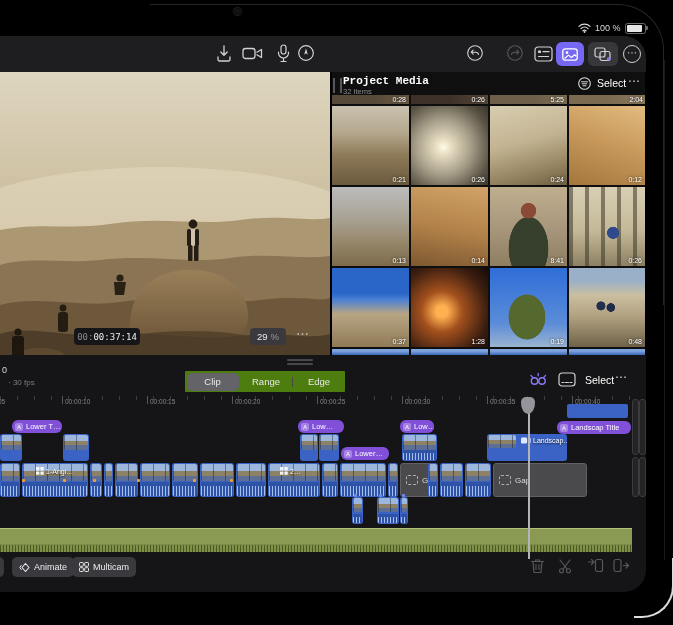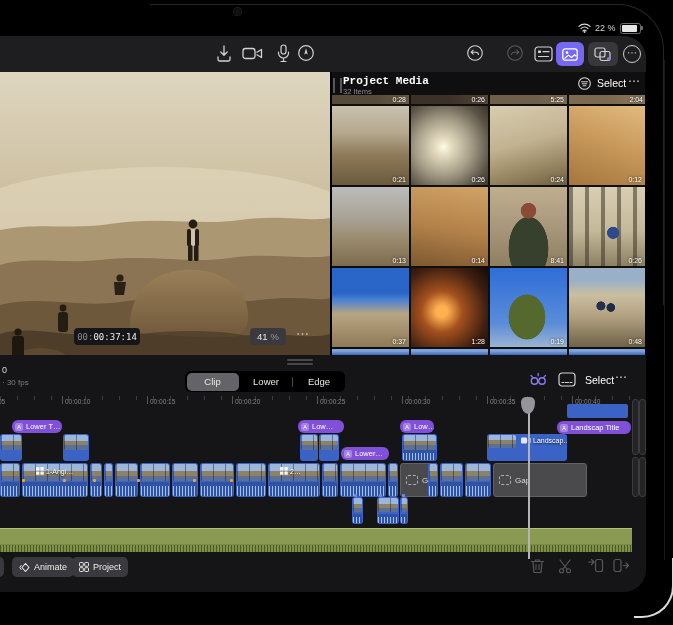--- a/index.html
+++ b/index.html
@@ -74,22 +74,22 @@
   .t32{background:radial-gradient(circle at 40% 55%,#ffb050 0 9%,#a4511e 32%,#3c1e10 72%,#140a06 100%);}
   .t33{background:radial-gradient(ellipse at 48% 62%,#55682e 0 32%,rgba(0,0,0,0) 33%),
         linear-gradient(180deg,#2f6ed8 0%,#5a8cd8 70%,#9bb4d0 100%);}
   .t34{background:radial-gradient(circle at 42% 48%,#22304e 0 7%,rgba(0,0,0,0) 8%),
         radial-gradient(circle at 55% 50%,#1e2c48 0 7%,rgba(0,0,0,0) 8%),
         linear-gradient(180deg,#9ab0c8 0 16%,#cabfa0 34%,#b0a080 62%,#6f6248 100%);}
   
   .tl{position:absolute;left:0;top:355px;width:646px;height:237px;background:#151517;border-radius:0 0 22px 0;overflow:hidden;}
   .grab{position:absolute;left:287px;width:26px;height:2px;border-radius:1px;background:#48484c;}
   .tl-info1{position:absolute;left:2px;top:10px;font-size:9px;color:#d8d8d8;}
-  .tl-info2{position:absolute;left:2px;top:23px;font-size:8px;color:#7c7c82;}
-  .seg{position:absolute;left:185px;top:16px;width:160px;height:21px;background:#000000;border-radius:6px;
+  .tl-info2{position:absolute;left:8px;top:23px;font-size:8px;color:#7c7c82;}
+  .seg{position:absolute;left:185px;top:16px;width:160px;height:21px;background:#4d7c0f;border-radius:1px;
        display:flex;align-items:center;font-size:9.5px;color:#e8e8e8;}
   .seg .s{flex:1;text-align:center;position:relative;z-index:1;}
   .seg .sel{background:#636368;border-radius:5px;margin:1.5px;height:18px;line-height:18px;}
   .seg .div{width:1px;height:10px;background:#48484c;}
   .tl-select{position:absolute;left:585px;top:19px;font-size:10.5px;color:#fff;}
   .tl-ell{position:absolute;left:615px;top:15px;color:#d8d8d8;font-size:12px;}
   .ruler-min{position:absolute;left:0;top:41px;width:632px;height:4px;
              background:repeating-linear-gradient(90deg,#3d3d41 0 1px,rgba(0,0,0,0) 1px 17px);}
   .rl{position:absolute;top:43px;font-size:6.5px;color:#86868a;white-space:nowrap;}
   .mtick{position:absolute;top:41px;width:1px;height:8px;background:#55555a;}
@@ -135,21 +135,21 @@
 <body>
 
 <div class="stage">
 
   <div class="cam-dot"></div>
   <div class="status">
     <svg width="13" height="10" viewBox="0 0 13 10">
       <path d="M1 3.4a8 8 0 0 1 11 0M3 5.6a5 5 0 0 1 7 0M5 7.8a2.4 2.4 0 0 1 3 0" stroke="#d6d6d6" stroke-width="1.3" fill="none" stroke-linecap="round"></path>
       <circle cx="6.5" cy="9" r="0.9" fill="#d6d6d6"></circle>
     </svg>
-    <span>22 %</span>
+    <span>100 %</span>
     <span class="batt">
         <i></i>
         <u></u>
       </span>
   </div>
 
   <div class="toolbar"></div>
   <div class="tic" style="left:215px;">
     <svg width="18" height="19" viewBox="0 0 18 19">
         <path d="M9 2v9M5.8 8l3.2 3.2L12.2 8M3 13v2.6c0 .8.6 1.4 1.4 1.4h9.2c.8 0 1.4-.6 1.4-1.4V13" stroke="currentColor" stroke-width="1.3" fill="none" stroke-linecap="round" stroke-linejoin="round"></path>
@@ -254,21 +254,21 @@
         <circle cx="18" cy="260" r="3.6"></circle>
           <rect x="12" y="264" width="12" height="22" rx="3"></rect>
       </g>
     </svg>
     
   </div>
   <div class="tc-pill">
     <span><b>00:</b><span>00:37:14</span></span>
   </div>
   <div class="zoom-chip">
-    <span>41</span>
+    <span>29</span>
     <span class="pc">%</span>
   </div>
   <div class="abs mini-ell" style="left:296px;top:326px;">⋯</div>
 
   <div class="media">
     <div class="m-grip"></div>
     <div class="m-title">Project Media</div>
     <div class="m-count">32 Items</div>
     <svg class="abs" style="left:246px;top:5px;" width="13" height="13" viewBox="0 0 13 13">
       <circle cx="6.5" cy="6.5" r="5.8" stroke="#d8d8d8" stroke-width="1.1" fill="none"></circle>
@@ -336,21 +336,21 @@
   </div>
 
   <div class="tl">
     <div class="grab" style="top:4px;"></div>
     <div class="grab" style="top:8px;"></div>
     <div class="tl-info1">0</div>
     <div class="tl-info2">· 30 fps</div>
 
     <div class="seg">
       <div class="s sel">Clip</div>
-      <div class="s">Lower</div>
+      <div class="s">Range</div>
       <div class="div"></div>
       <div class="s">Edge</div>
     </div>
 
     <svg class="abs" style="left:528px;top:16px;" width="20" height="17" viewBox="0 0 20 17">
       <circle cx="6.5" cy="10" r="3.2" stroke="#8a7af8" stroke-width="1.4" fill="none"></circle>
       <circle cx="14" cy="10" r="3.2" stroke="#8a7af8" stroke-width="1.4" fill="none"></circle>
       <path d="M3 4.5l1.6 1.6M10.2 2.5v2.3M17.5 4.5l-1.6 1.6" stroke="#8a7af8" stroke-width="1.3" stroke-linecap="round"></path>
     </svg>
     <svg class="abs" style="left:558px;top:17px;" width="18" height="15" viewBox="0 0 18 15">
@@ -560,21 +560,21 @@
       </svg>
       <span>Animate</span>
     </div>
     <div class="fbtn" style="left:72px;">
       <svg width="10" height="10" viewBox="0 0 10 10">
         <rect x="0.5" y="0.5" width="3.8" height="3.8" rx="0.8" stroke="#ececec" fill="none"></rect>
         <rect x="5.7" y="0.5" width="3.8" height="3.8" rx="0.8" stroke="#ececec" fill="none"></rect>
         <rect x="0.5" y="5.7" width="3.8" height="3.8" rx="0.8" stroke="#ececec" fill="none"></rect>
         <rect x="5.7" y="5.7" width="3.8" height="3.8" rx="0.8" stroke="#ececec" fill="none"></rect>
       </svg>
-      <span>Project</span>
+      <span>Multicam</span>
     </div>
 
     <div class="fic" style="left:530px;">
       <svg width="15" height="16" viewBox="0 0 15 16">
           <path d="M1.5 3.5h12M5.5 3.5V2h4v1.5" stroke="currentColor" stroke-width="1.2" fill="none" stroke-linecap="round"></path>
           <path d="M3 3.5l1 11h7l1-11" stroke="currentColor" stroke-width="1.2" fill="none" stroke-linejoin="round"></path>
           <path d="M6 6.5v5M9 6.5v5" stroke="currentColor" stroke-width="1.1" stroke-linecap="round"></path>
         </svg>
     </div>
     <div class="fic" style="left:557px;">

